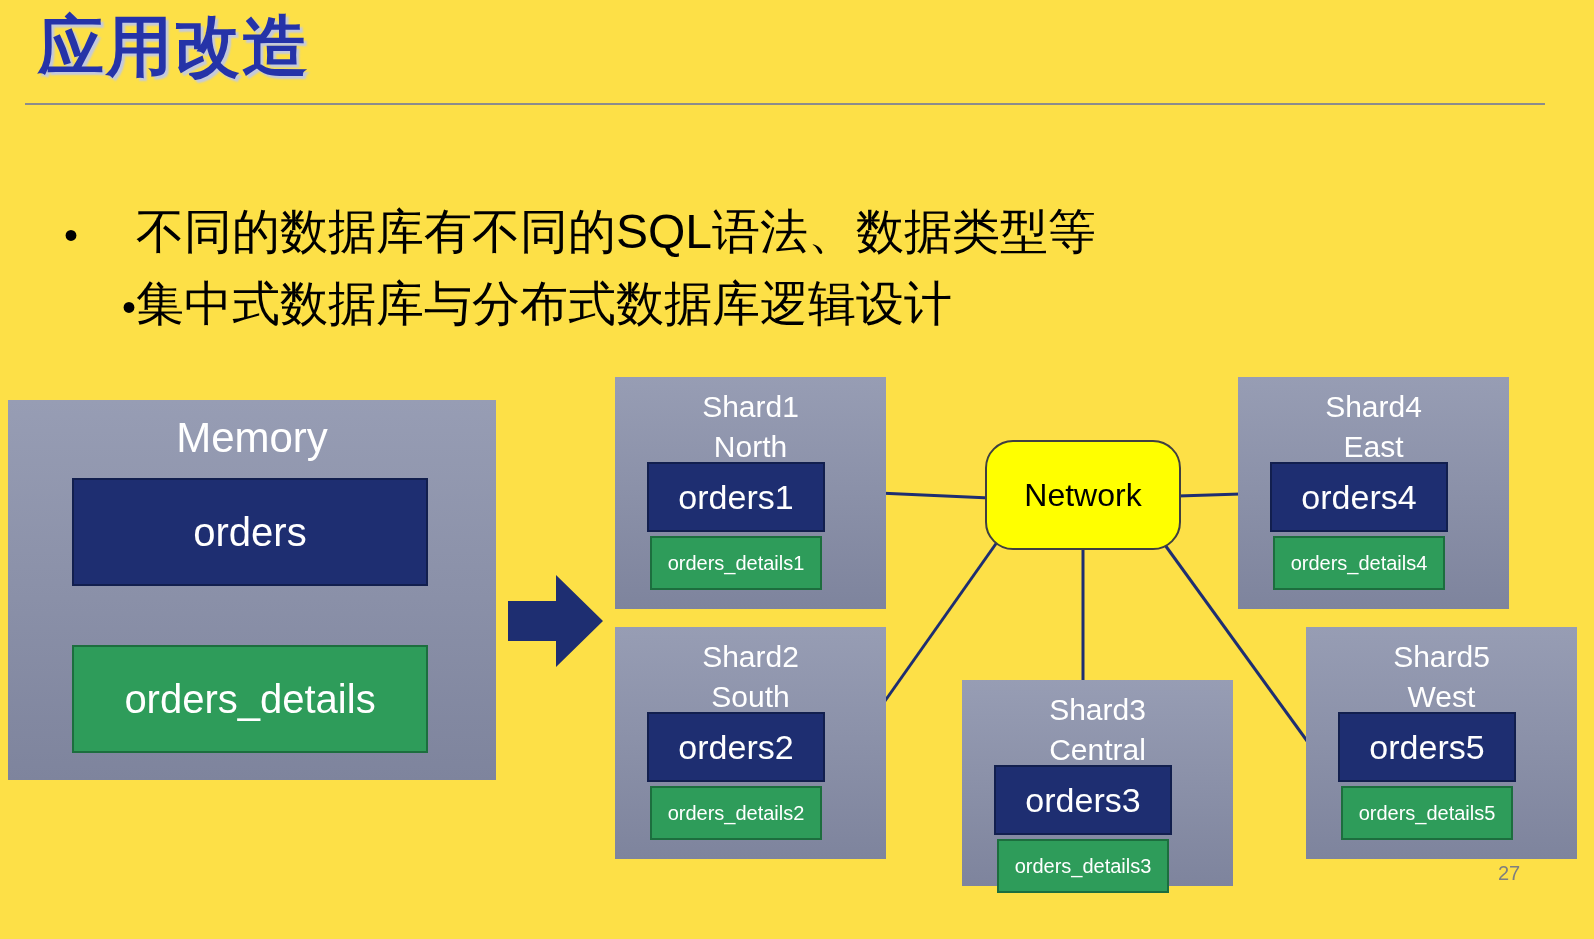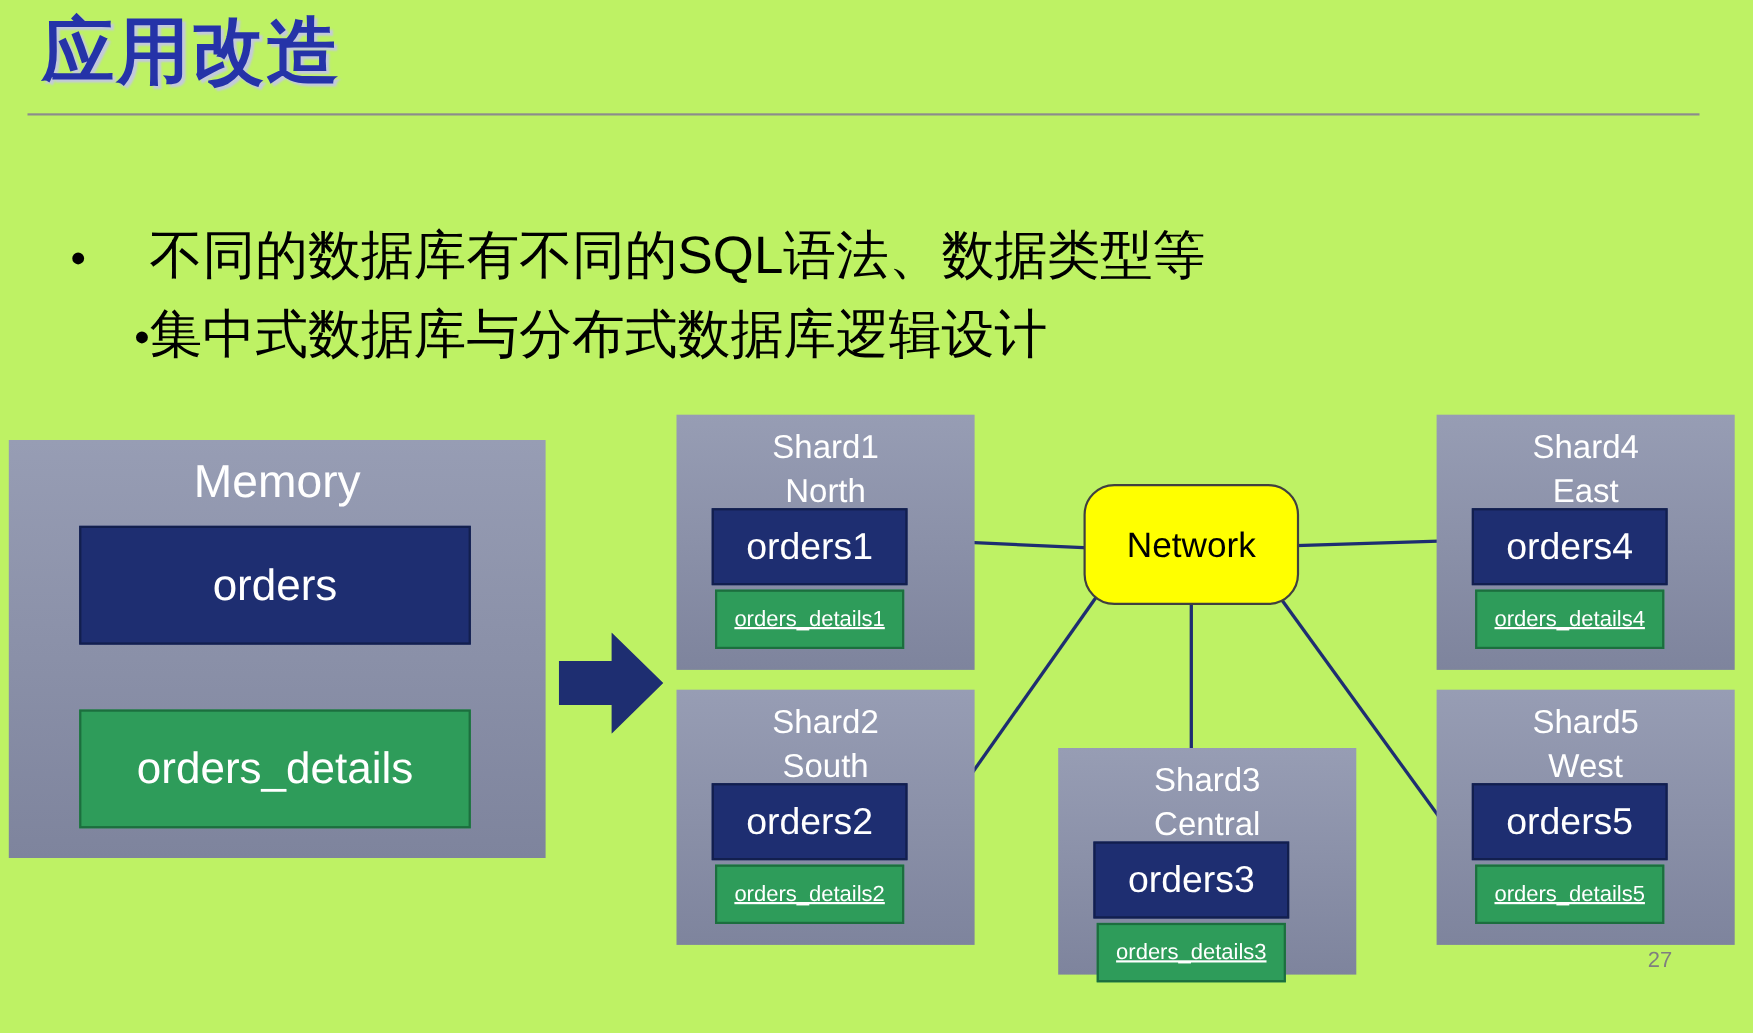--- a/index.html
+++ b/index.html
@@ -1,18 +1,18 @@
 <!DOCTYPE html>
 <html><head>
 <meta charset="utf-8">
 <style>
   html,body { margin:0; padding:0; background:#ffffff; }
   .slide {
     position:relative; width:1594px; height:939px; overflow:hidden;
-    background:#bef264; font-family:"Liberation Sans", sans-serif;
+    background:#fde047; font-family:"Liberation Sans", sans-serif;
   }
   .slide-title {
     position:absolute; left:38px; top:2px;
     font-size:66px; font-weight:bold; color:#2533a8;
     text-shadow:3px 3px 2px #c3c9de; letter-spacing:2px;
   }
   .title-rule {
     position:absolute; left:25px; top:103px; width:1520px; height:2px;
     background:#8c8c8c;
   }
@@ -49,21 +49,21 @@
   .memory-details { left:64px; top:245px; width:356px; height:108px; font-size:40px; }
 
   .big-arrow { position:absolute; left:508px; top:575px; z-index:2; }
 
   .shard-panel { width:243px; height:232px;padding-left:28px; }
   .shard-title {
     position:absolute; left:0; top:10px; width:100%; text-align:center;
     color:#ffffff; font-size:30px; line-height:40px;
   }
   .shard-orders  { left:32px; top:85px;  width:178px; height:70px; font-size:34px; }
-  .shard-details { left:35px; top:159px; width:172px; height:54px; font-size:20px;text-decoration:underline; }
+  .shard-details { left:35px; top:159px; width:172px; height:54px; font-size:20px; }
 
   .network-box {
     position:absolute; left:985px; top:440px; width:196px; height:110px; z-index:2;
     background:#ffff00; border:2px solid #404040; border-radius:28px;
     display:flex; align-items:center; justify-content:center;
     color:#000; font-size:32px; box-sizing:border-box;
   }
   .page-number {
     position:absolute; left:1498px; top:862px; color:#7f7f7f; font-size:20px;
   }
@@ -122,21 +122,21 @@
 
   <div class="panel shard-panel" style="left:962px; top:680px; height:206px;">
     <div class="shard-title">
       <span>Shard3</span><br>
       <span>Central</span>
     </div>
     <div class="navy-box shard-orders">orders3</div>
     <div class="green-box shard-details">orders_details3</div>
   </div>
 
-  <div class="panel shard-panel" style="left:1306px; top:377px;">
+  <div class="panel shard-panel" style="left:1238px; top:377px;">
     <div class="shard-title">
       <span>Shard4</span><br>
       <span>East</span>
     </div>
     <div class="navy-box shard-orders">orders4</div>
     <div class="green-box shard-details">orders_details4</div>
   </div>
 
   <div class="panel shard-panel" style="left:1306px; top:627px;">
     <div class="shard-title">

